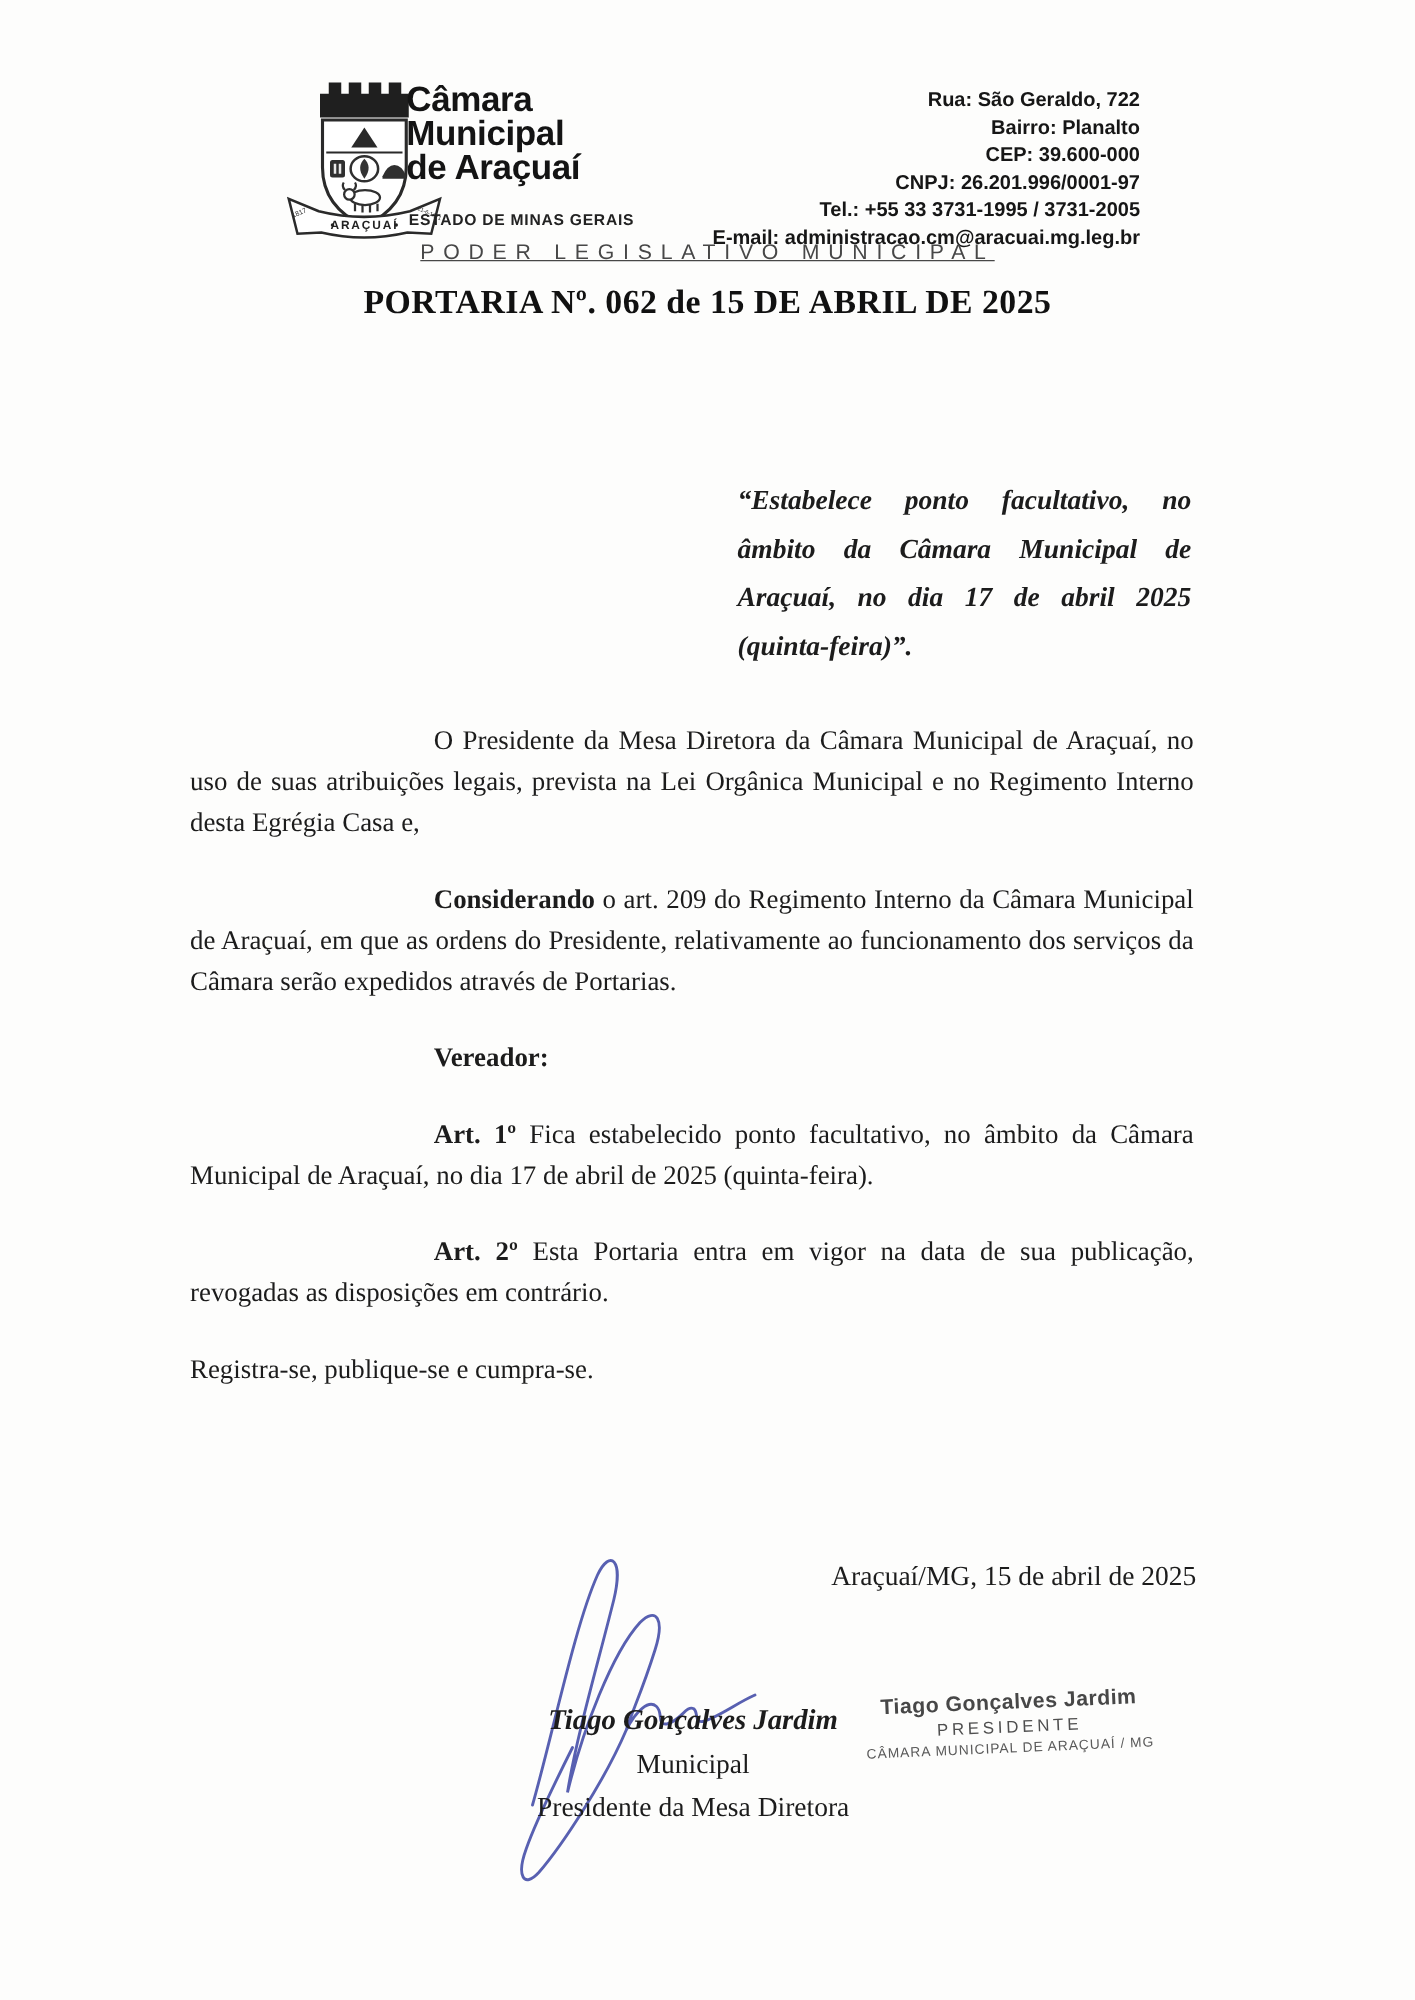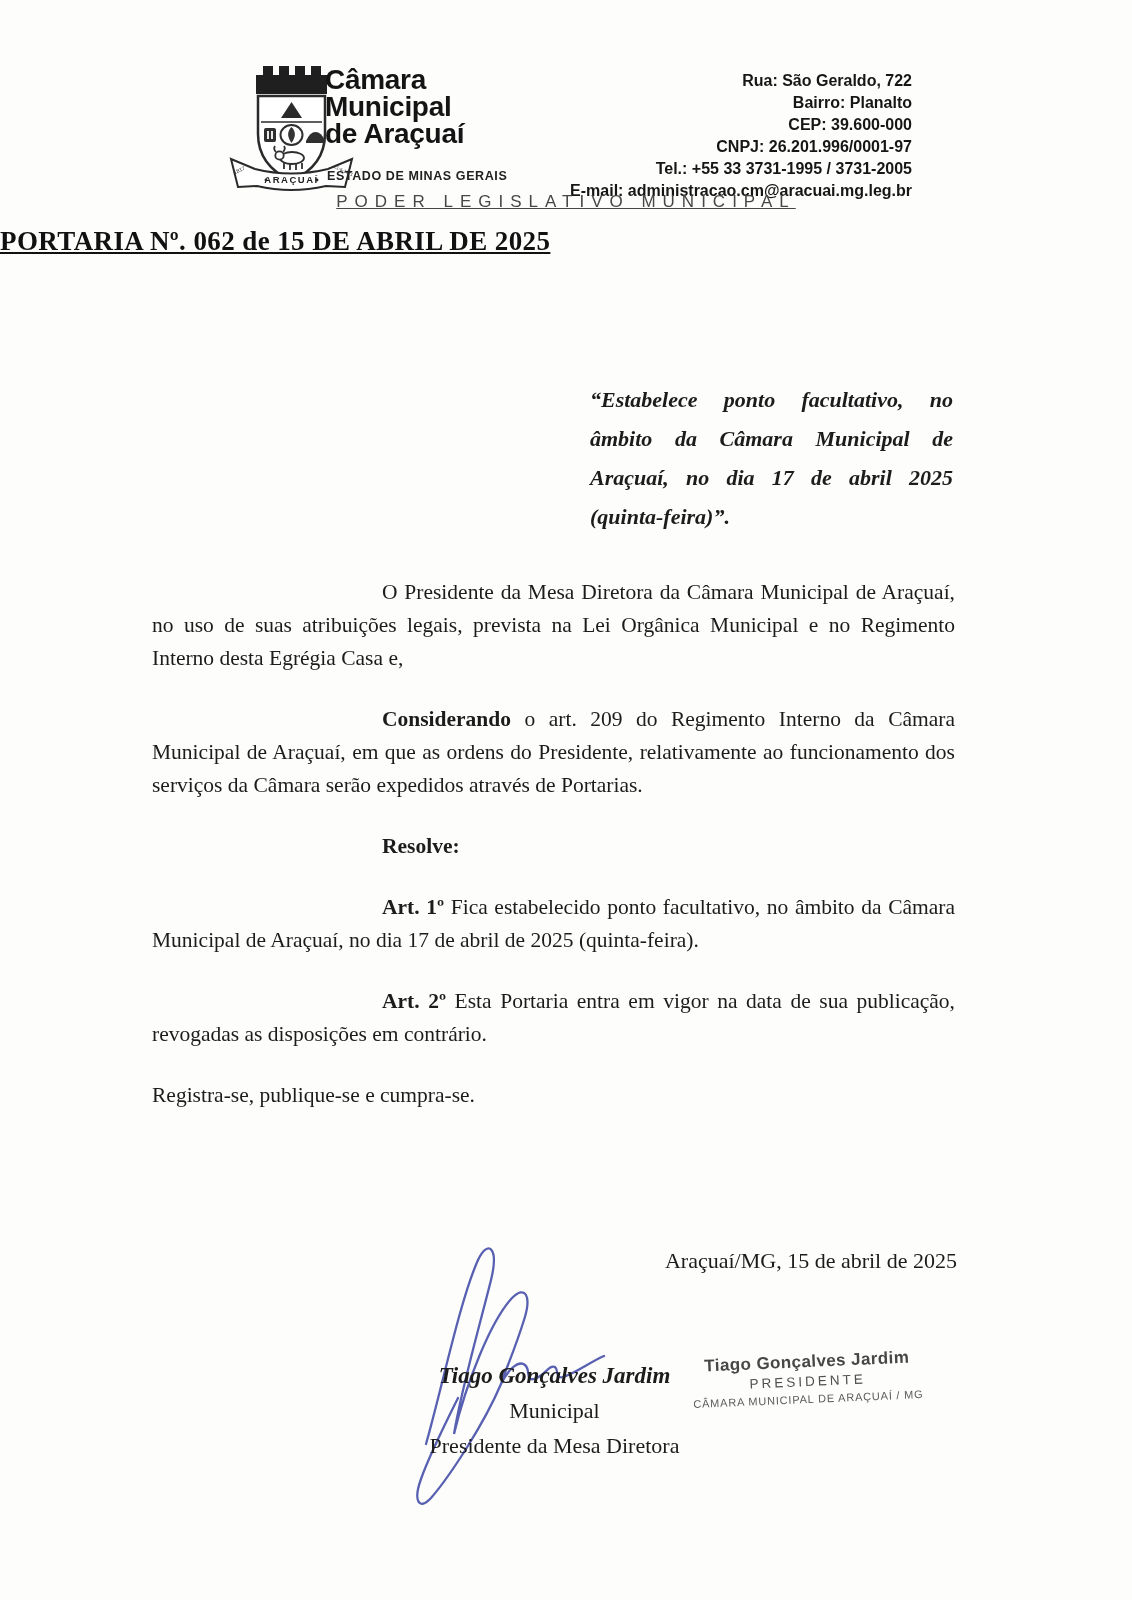--- a/index.html
+++ b/index.html
@@ -31,37 +31,37 @@
     font-weight:700;font-size:16px;line-height:22px;color:#161616;
   }
   .division{
     position:absolute;top:192px;left:0;width:100%;
     text-align:center;
     font-family:"Liberation Sans", sans-serif;
     font-weight:400;font-size:17px;letter-spacing:7px;color:#474747;text-decoration:underline;
   }
   .doc-title{
     position:absolute;top:226px;left:0;width:100%;
-    text-align:left;
-    font-weight:700;font-size:27px;letter-spacing:0.4px;color:#111;text-decoration:underline;
+    text-align:center;
+    font-weight:700;font-size:27px;letter-spacing:0.4px;color:#111;
   }
   
   .epigraph{
     position:absolute;left:590px;top:352px;width:363px;
     font-weight:700;font-style:italic;
     font-size:22px;line-height:39px;text-align:justify;margin-top:28px;
   }
   
   .body-text{
     position:absolute;left:152px;top:576px;width:803px;
     font-size:21.5px;line-height:33px;text-align:justify;
   }
   .body-text p{margin:0 0 28px 0;text-indent:195px;}
   .body-text p.closing{text-align:left;text-indent:0;}
-  .lead{font-weight:700;margin-left:35px;}
+  .lead{font-weight:700;}
   .dateline{
     position:absolute;top:1248px;right:175px;
     font-size:22px;
   }
   
   .sig-scribble{position:absolute;left:398px;top:1238px;width:215px;height:270px;}
   .sig-block{
     position:absolute;left:382px;top:1358px;width:345px;
     text-align:center;line-height:35px;
   }
@@ -135,21 +135,21 @@
 
   <div class="division">PODER LEGISLATIVO MUNICIPAL</div>
 
   <div class="doc-title">PORTARIA Nº. 062 de 15 DE ABRIL DE 2025</div>
 
   <div class="epigraph">“Estabelece ponto facultativo, no âmbito da Câmara Municipal de Araçuaí, no dia 17 de abril 2025 (quinta-feira)”.</div>
 
   <div class="body-text">
     <p><span class="lead"></span><span>O Presidente da Mesa Diretora da Câmara Municipal de Araçuaí, no uso de suas atribuições legais, prevista na Lei Orgânica Municipal e no Regimento Interno desta Egrégia Casa e,</span></p>
     <p><span class="lead">Considerando</span><span> o art. 209 do Regimento Interno da Câmara Municipal de Araçuaí, em que as ordens do Presidente, relativamente ao funcionamento dos serviços da Câmara serão expedidos através de Portarias.</span></p>
-    <p><span class="lead">Resolve:</span><span></span></p>
+    <p><span class="lead">Vereador:</span><span></span></p>
     <p><span class="lead">Art. 1º</span><span> Fica estabelecido ponto facultativo, no âmbito da Câmara Municipal de Araçuaí, no dia 17 de abril de 2025 (quinta-feira).</span></p>
     <p><span class="lead">Art. 2º</span><span> Esta Portaria entra em vigor na data de sua publicação, revogadas as disposições em contrário.</span></p>
     <p class="closing">Registra-se, publique-se e cumpra-se.</p>
   </div>
 
   <div class="dateline">Araçuaí/MG, 15 de abril de 2025</div>
 
   <svg class="sig-scribble" viewBox="0 0 215 270" xmlns="http://www.w3.org/2000/svg">
     <path fill="none" stroke="#4a52aa" stroke-width="2.3" stroke-linecap="round" opacity="0.92" d="M28,206 C44,150 62,62 80,22 C90,1 101,9 93,42 C80,94 63,152 56,196
          C68,146 92,84 114,60 C127,47 134,57 126,82 C116,114 107,133 103,146

